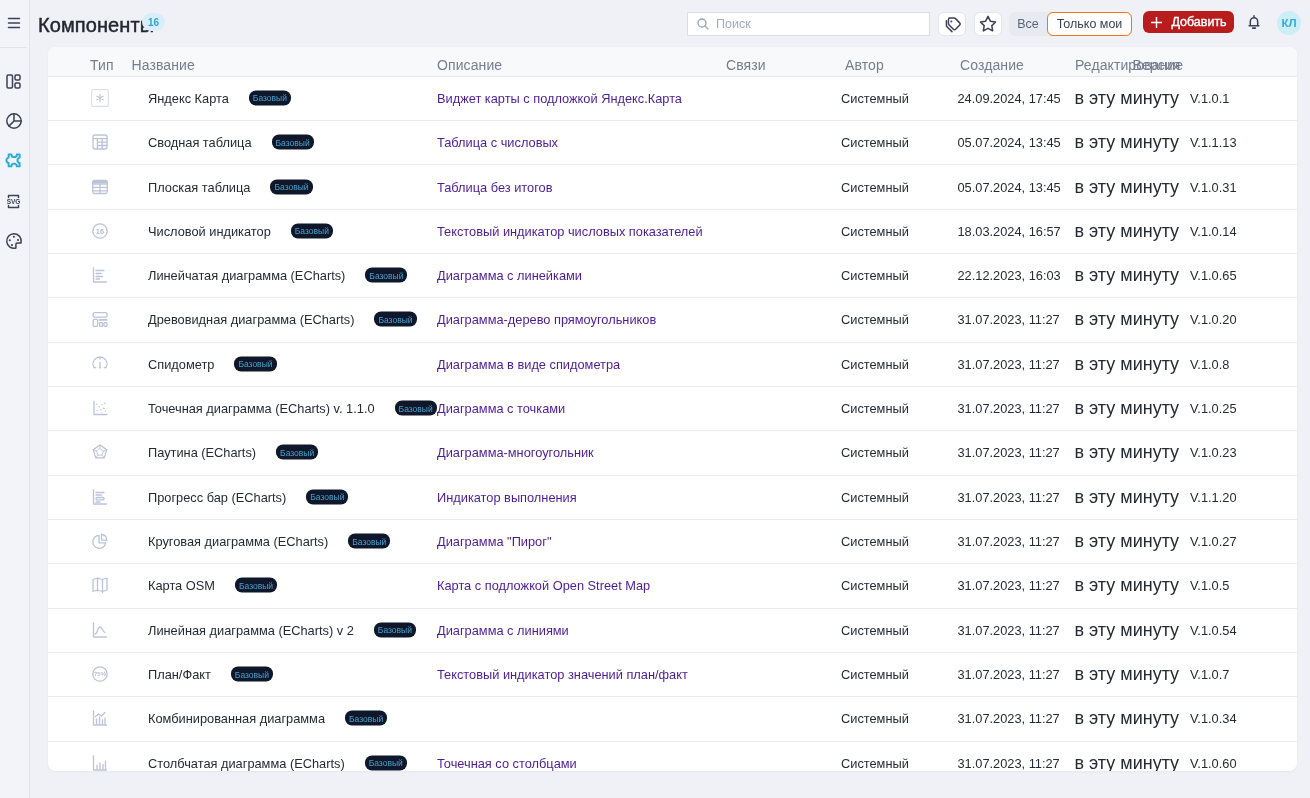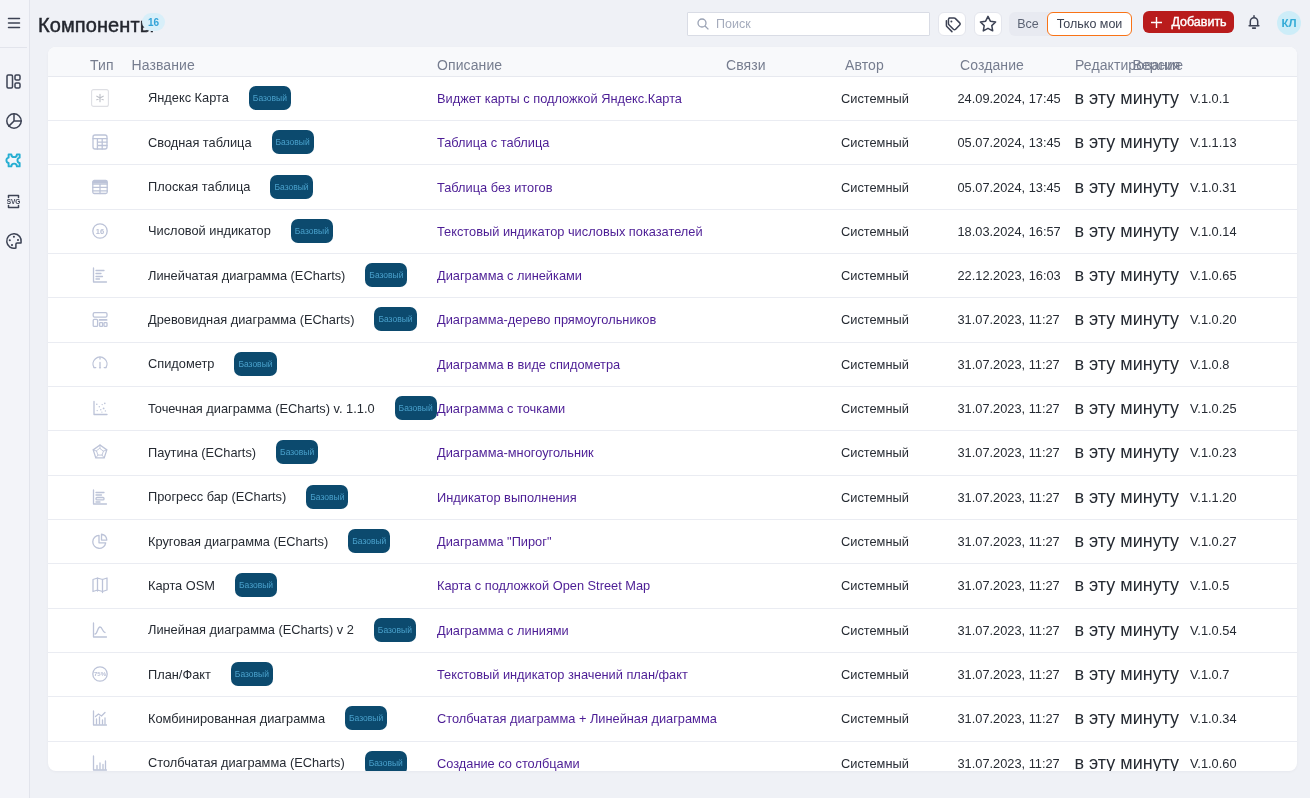--- a/index.html
+++ b/index.html
@@ -83,21 +83,21 @@
     height:30.2px; background:#f8f9fb; border-bottom:1px solid #e7e9ef;
     position:relative; font-size:14px; color:#767d8f; letter-spacing:.1px;
   }
   #thead span { position:absolute; top:10px; }
   .row {
     height:44.33px; border-bottom:1px solid #eaecf2; position:relative;
   }
   .row .cicon { position:absolute; left:42px; top:calc(50% - .5px); transform:translateY(-50%); width:20px; height:20px; display:flex; align-items:center; justify-content:center;}
   .row .cname { position:absolute; left:100.5px; top:calc(50% - .5px); transform:translateY(-50%); display:flex; align-items:center; gap:20px; font-size:12.8px; color:#262b33; white-space:nowrap;}
   .badge {
-    height:24px; padding:0 4px; background:#0c4a6e; border-radius:7px;
+    height:15px; padding:0 4px; background:#0f172a; border-radius:7px;
     color:#49a0cb; font-size:8.5px; display:flex; align-items:center; white-space:nowrap;text-align:center;
   }
   .row .cdesc { position:absolute; left:389.5px; top:calc(50% - .5px); transform:translateY(-50%); font-size:12.8px; color:#4c1d95; white-space:nowrap;}
   .row .cauthor { position:absolute; left:793.5px; top:calc(50% - .5px); transform:translateY(-50%); font-size:12.8px; color:#262b33;}
   .row .cdate { position:absolute; left:910px; top:calc(50% - .5px); transform:translateY(-50%); font-size:12.8px; color:#262b33;}
   .row .cedit { position:absolute; left:1027px; top:calc(50% - .5px); transform:translateY(-50%); font-size:18px; color:#262b33;}
   .row .cver { position:absolute; left:1142.5px; top:calc(50% - .5px); transform:translateY(-50%); font-size:12.8px; color:#262b33;}
   svg.ti { stroke:#bcc3d8; fill:none; stroke-width:1.3; stroke-linecap:round; stroke-linejoin:round; }
   svg.dk { stroke:#3c4254; fill:none; stroke-width:1.5; stroke-linecap:round; stroke-linejoin:round; }
 </style>
@@ -222,21 +222,21 @@
   <div class="cicon">
           <svg class="ti" width="20" height="20" viewBox="0 0 20 20">
             <rect x="3" y="3" width="14" height="14" rx="2"></rect>
             <path d="M3 6.7h14M7.4 6.7V17M12.2 6.7V17M7.4 10.1H17M7.4 13.5H17"></path>
           </svg>
         </div>
   <div class="cname">
           <span>Сводная таблица</span>
           <span class="badge">Базовый</span>
         </div>
-  <div class="cdesc">Таблица с таблица</div>
+  <div class="cdesc">Таблица с числовых</div>
   <div class="cauthor">Системный</div>
   <div class="cdate">05.07.2024, 13:45</div>
   <div class="cedit">в эту минуту</div>
   <div class="cver">V.1.1.13</div>
 </div>
 <div class="row">
   <div class="cicon">
           <svg class="ti" width="20" height="20" viewBox="0 0 20 20">
             <rect x="2.8" y="3.5" width="14.4" height="13" rx="1.5"></rect>
             <path d="M2.8 7h14.4M2.8 10.4h14.4M2.8 13.8h14.4M10 7v9.5"></path>
@@ -461,37 +461,36 @@
           <svg class="ti" width="20" height="20" viewBox="0 0 20 20">
             <path d="M3.5 3v14h13"></path>
             <path d="M6.5 16v-5M9.5 16v-7M12.5 16v-4M15 16v-6"></path>
             <path d="M5.5 8.5l3-2.5 3 2 3.5-3.5"></path>
           </svg>
         </div>
   <div class="cname">
           <span>Комбинированная диаграмма</span>
           <span class="badge">Базовый</span>
         </div>
-  <div class="cdesc">Столбчатая диаграмма + Линейная диаграмма</div>
   <div class="cauthor">Системный</div>
   <div class="cdate">31.07.2023, 11:27</div>
   <div class="cedit">в эту минуту</div>
   <div class="cver">V.1.0.34</div>
 </div>
 <div class="row">
   <div class="cicon">
           <svg class="ti" width="20" height="20" viewBox="0 0 20 20">
             <path d="M3.5 3v14h13"></path>
             <path d="M7 16v-3.5M10 16v-6M13 16v-4.5M15.5 16v-8"></path>
           </svg>
         </div>
   <div class="cname">
           <span>Столбчатая диаграмма (ECharts)</span>
           <span class="badge">Базовый</span>
         </div>
-  <div class="cdesc">Создание со столбцами</div>
+  <div class="cdesc">Точечная со столбцами</div>
   <div class="cauthor">Системный</div>
   <div class="cdate">31.07.2023, 11:27</div>
   <div class="cedit">в эту минуту</div>
   <div class="cver">V.1.0.60</div>
 </div>
     </div>
   </div>
 
 </body></html>

